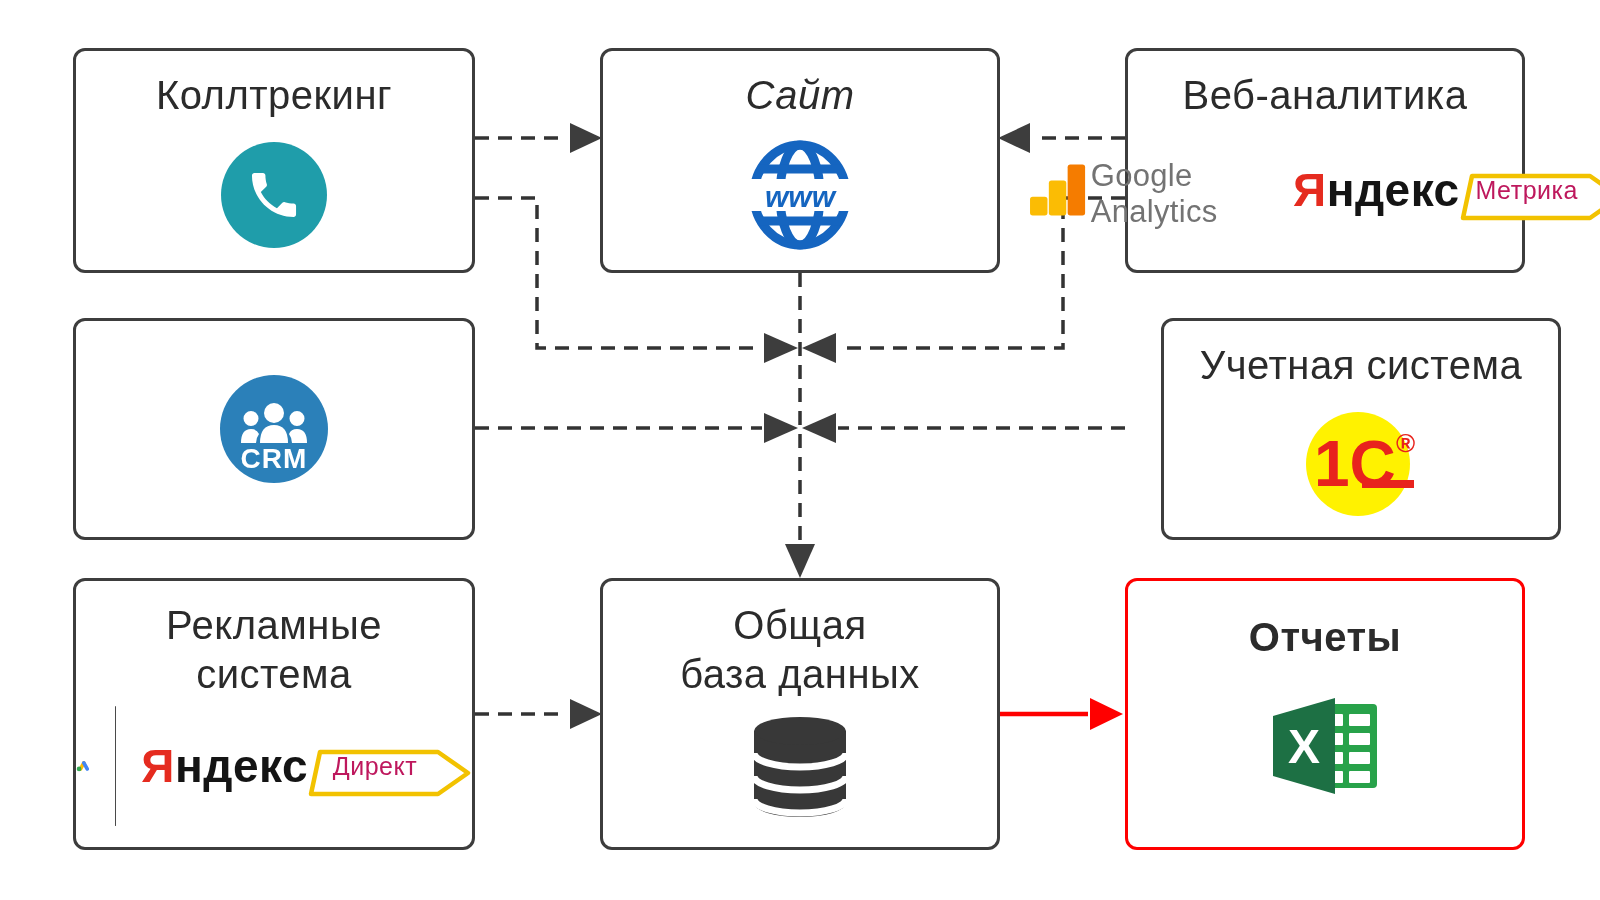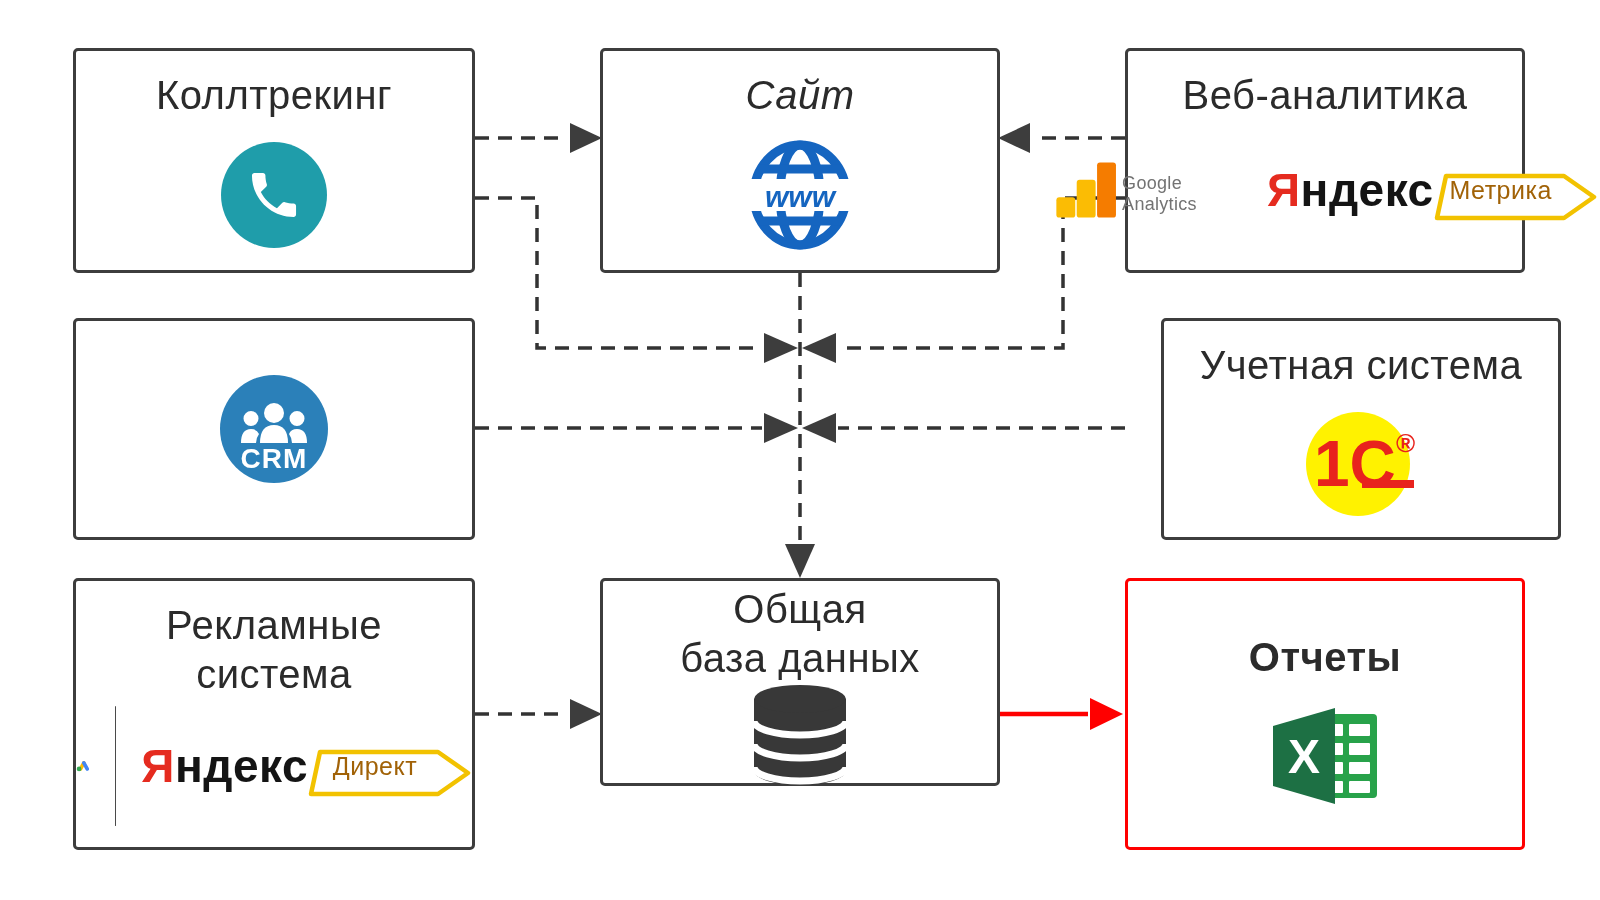--- a/index.html
+++ b/index.html
@@ -2,41 +2,41 @@
 <html><head>
 <meta charset="utf-8">
 <style>
   html,body{margin:0;padding:0;background:#fff;}
   #canvas{
     position:relative;width:1600px;height:900px;background:#ffffff;overflow:hidden;
     font-family:"Liberation Sans", sans-serif;
   }
   svg.connectors{position:absolute;left:0;top:0;z-index:1;pointer-events:none;}
   .node{
-    position:absolute;background:#ffffff;border:3px solid #3d3d3d;border-radius:5px;
+    position:absolute;background:#ffffff;border:3px solid #3d3d3d;border-radius:12px;
     box-sizing:border-box;display:flex;flex-direction:column;align-items:center;z-index:2;
   }
   .node.highlight{border-color:#ff0000;}
   .node-title{
     font-size:40px;color:#2b2b2b;letter-spacing:.5px;text-align:center;line-height:1.22;
     padding-top:20px;
   }
-  .node-title.bold{font-weight:700;padding-top:52px;}
+  .node-title.bold{font-weight:700;padding-top:32px;}
   .icon-wrap{display:flex;align-items:center;justify-content:center;flex:1;width:100%;}
   .logo-row{display:flex;align-items:center;justify-content:center;flex:1;width:100%;gap:22px;}
   .logo-col{display:flex;align-items:center;}
   .logo-divider{width:3px;height:108px;background:#4a4a4a;border-radius:2px;}
-  .ga-caption{font-size:18px;color:#737373;margin-top:8px;letter-spacing:.3px;}
+  .ga-caption{font-size:31px;color:#737373;margin-top:8px;letter-spacing:.3px;}
   .yandex-word{font-size:46px;font-weight:600;color:#141414;letter-spacing:.5px;line-height:1;}
   .yandex-word .ya{color:#e52b1f;}
   .tag-wrap{position:relative;margin-top:14px;width:164px;height:48px;}
   .tag-wrap svg{position:absolute;left:0;top:0;}
   .tag-label{
     position:absolute;left:0;top:0;width:134px;height:36px;display:flex;align-items:center;
-    justify-content:center;font-size:25px;color:#a16207;letter-spacing:.5px;
+    justify-content:center;font-size:25px;color:#be185d;letter-spacing:.5px;
   }
 </style>
 </head>
 <body>
 
 <div id="canvas">
 
   <svg class="connectors" width="1600" height="900" viewBox="0 0 1600 900">
     <g stroke="#333333" stroke-width="3.5" fill="none" stroke-dasharray="14 9">
       <path d="M475 138 H566"></path>
@@ -155,21 +155,21 @@
         <div class="tag-wrap">
           <svg width="164" height="48" viewBox="0 0 164 48">
             <polygon points="12,3 130,3 160,24 130,45 3,45" fill="#ffffff" stroke="#f2c200" stroke-width="4.5" stroke-linejoin="round"></polygon>
           </svg>
           <div class="tag-label">Директ</div>
         </div>
       </div>
     </div>
   </div>
 
-  <div class="node" style="left:600px;top:578px;width:400px;height:208px;justify-content:center;">
+  <div class="node" style="left:600px;top:578px;width:400px;height:272px;justify-content:center;">
     <div class="node-title">
       <div>Общая</div>
       <div>база данных</div>
     </div>
     <div class="icon-wrap" style="padding-bottom:12px;">
       <svg width="100" height="104" viewBox="0 0 100 104">
         <path d="M4 16 L4 88 A46 14 0 0 0 96 88 L96 16 Z" fill="#383838"></path>
         <ellipse cx="50" cy="16" rx="46" ry="14" fill="#383838"></ellipse>
         <path d="M4 38 A46 14 0 0 0 96 38" stroke="#ffffff" stroke-width="7" fill="none"></path>
         <path d="M4 61 A46 14 0 0 0 96 61" stroke="#ffffff" stroke-width="7" fill="none"></path>

